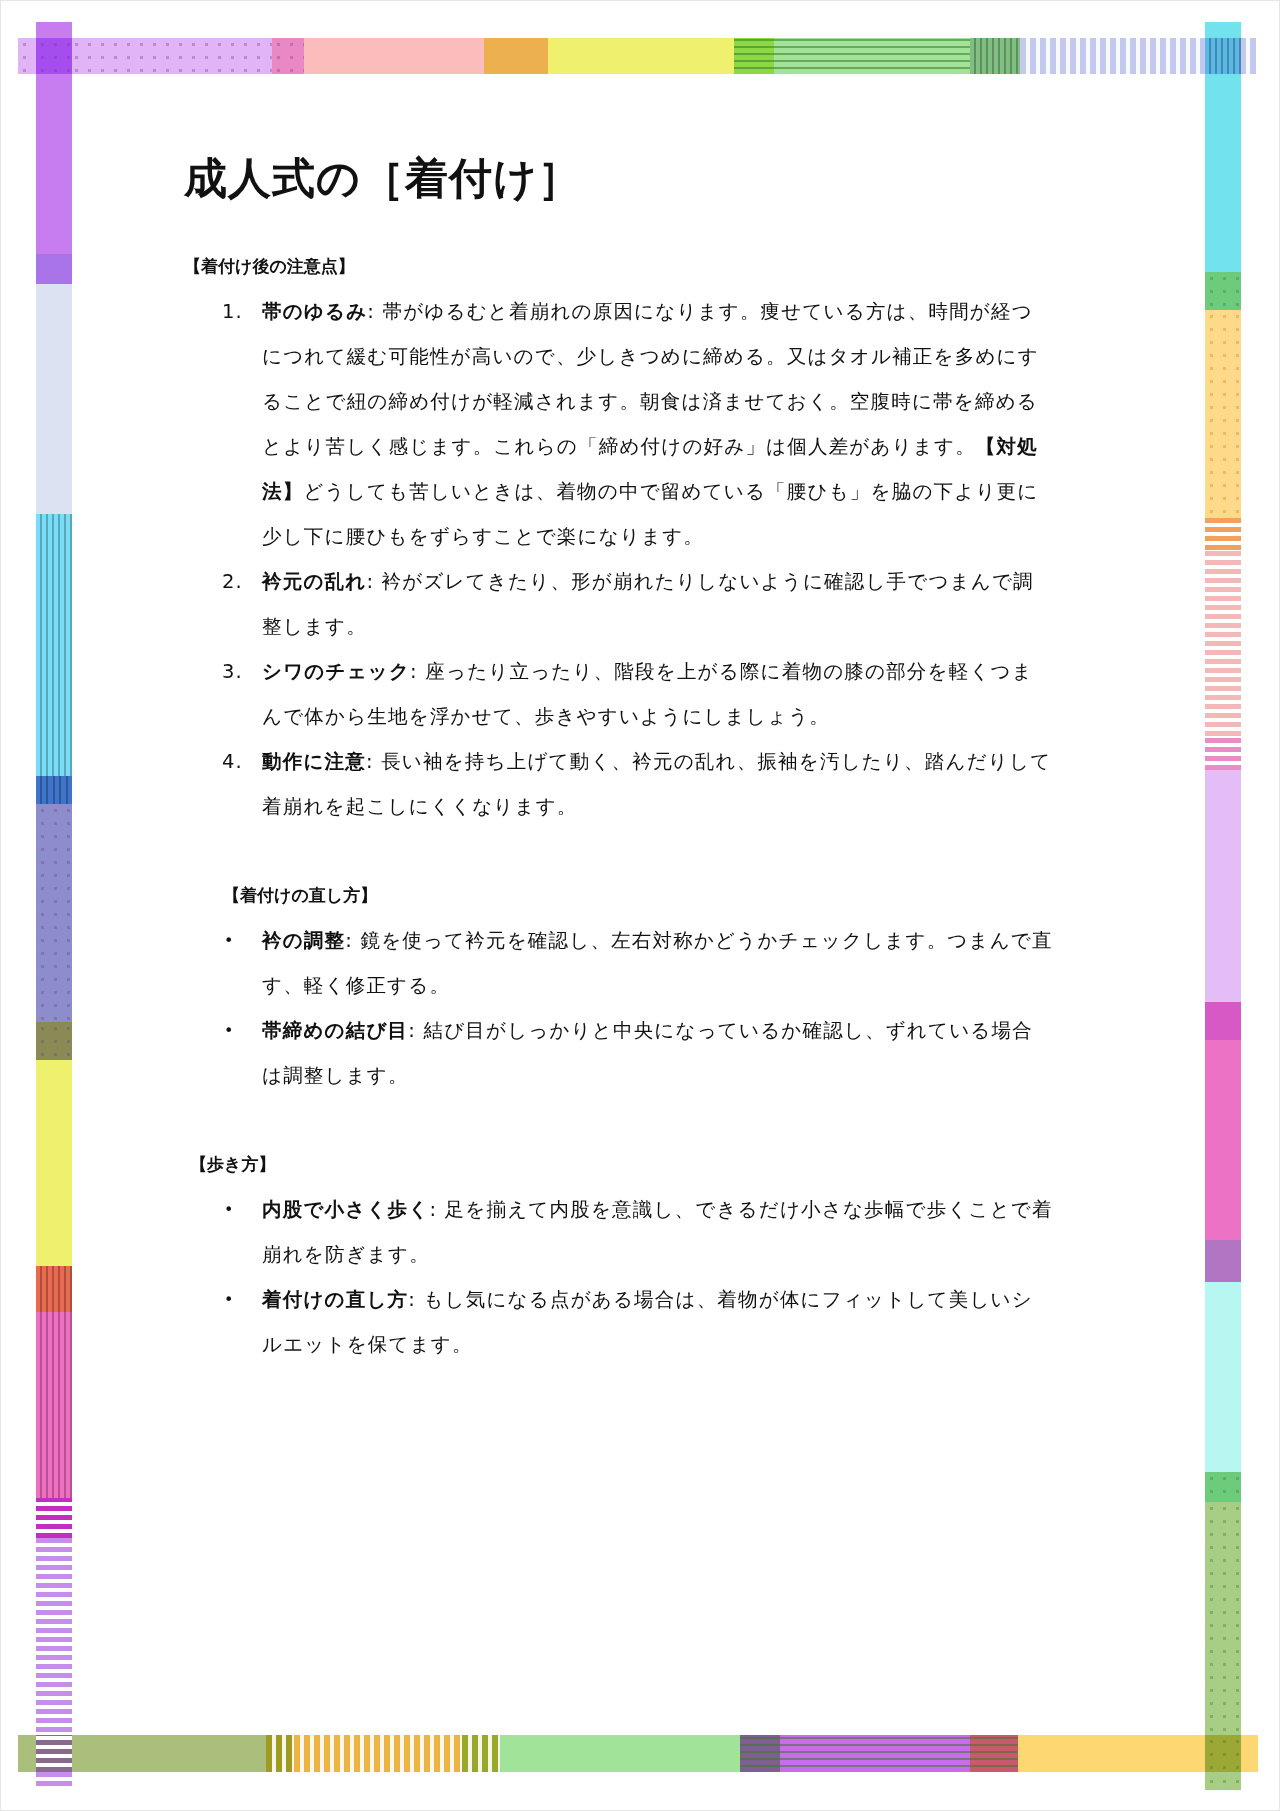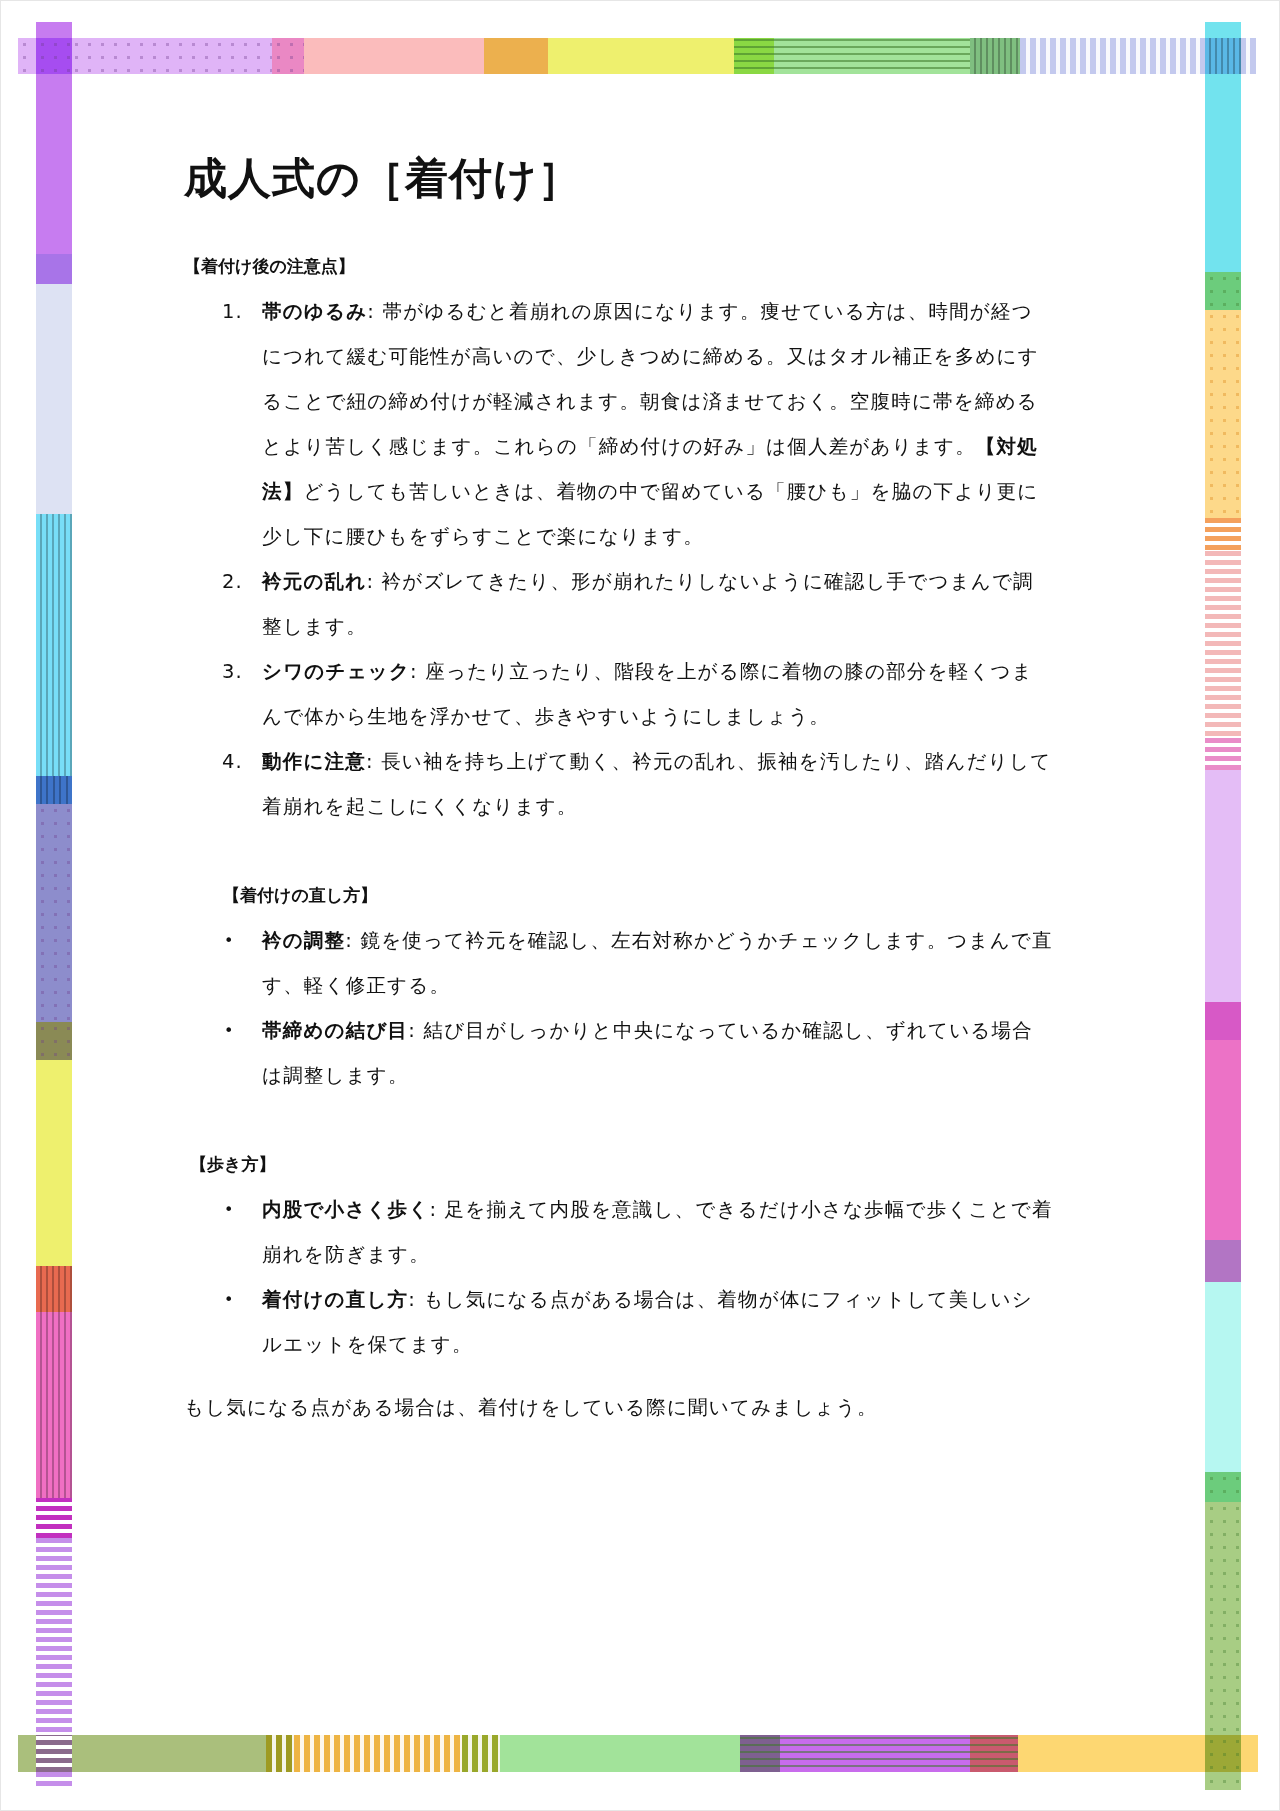--- a/index.html
+++ b/index.html
@@ -128,14 +128,13 @@
     <li class="item">
       <span class="bullet">•</span>
       <b>内股で小さく歩く</b><span>: 足を揃えて内股を意識し、できるだけ小さな歩幅で歩くことで着崩れを防ぎます。</span>
     </li>
     <li class="item">
       <span class="bullet">•</span>
       <b>着付けの直し方</b><span>: もし気になる点がある場合は、着物が体にフィットして美しいシルエットを保てます。</span>
     </li>
   </ul>
 
-  <p class="closing">もし気になる点がある場合は、着付けをしている際に聞いてみましょう。</p>
 </div>
 
 </body></html>

